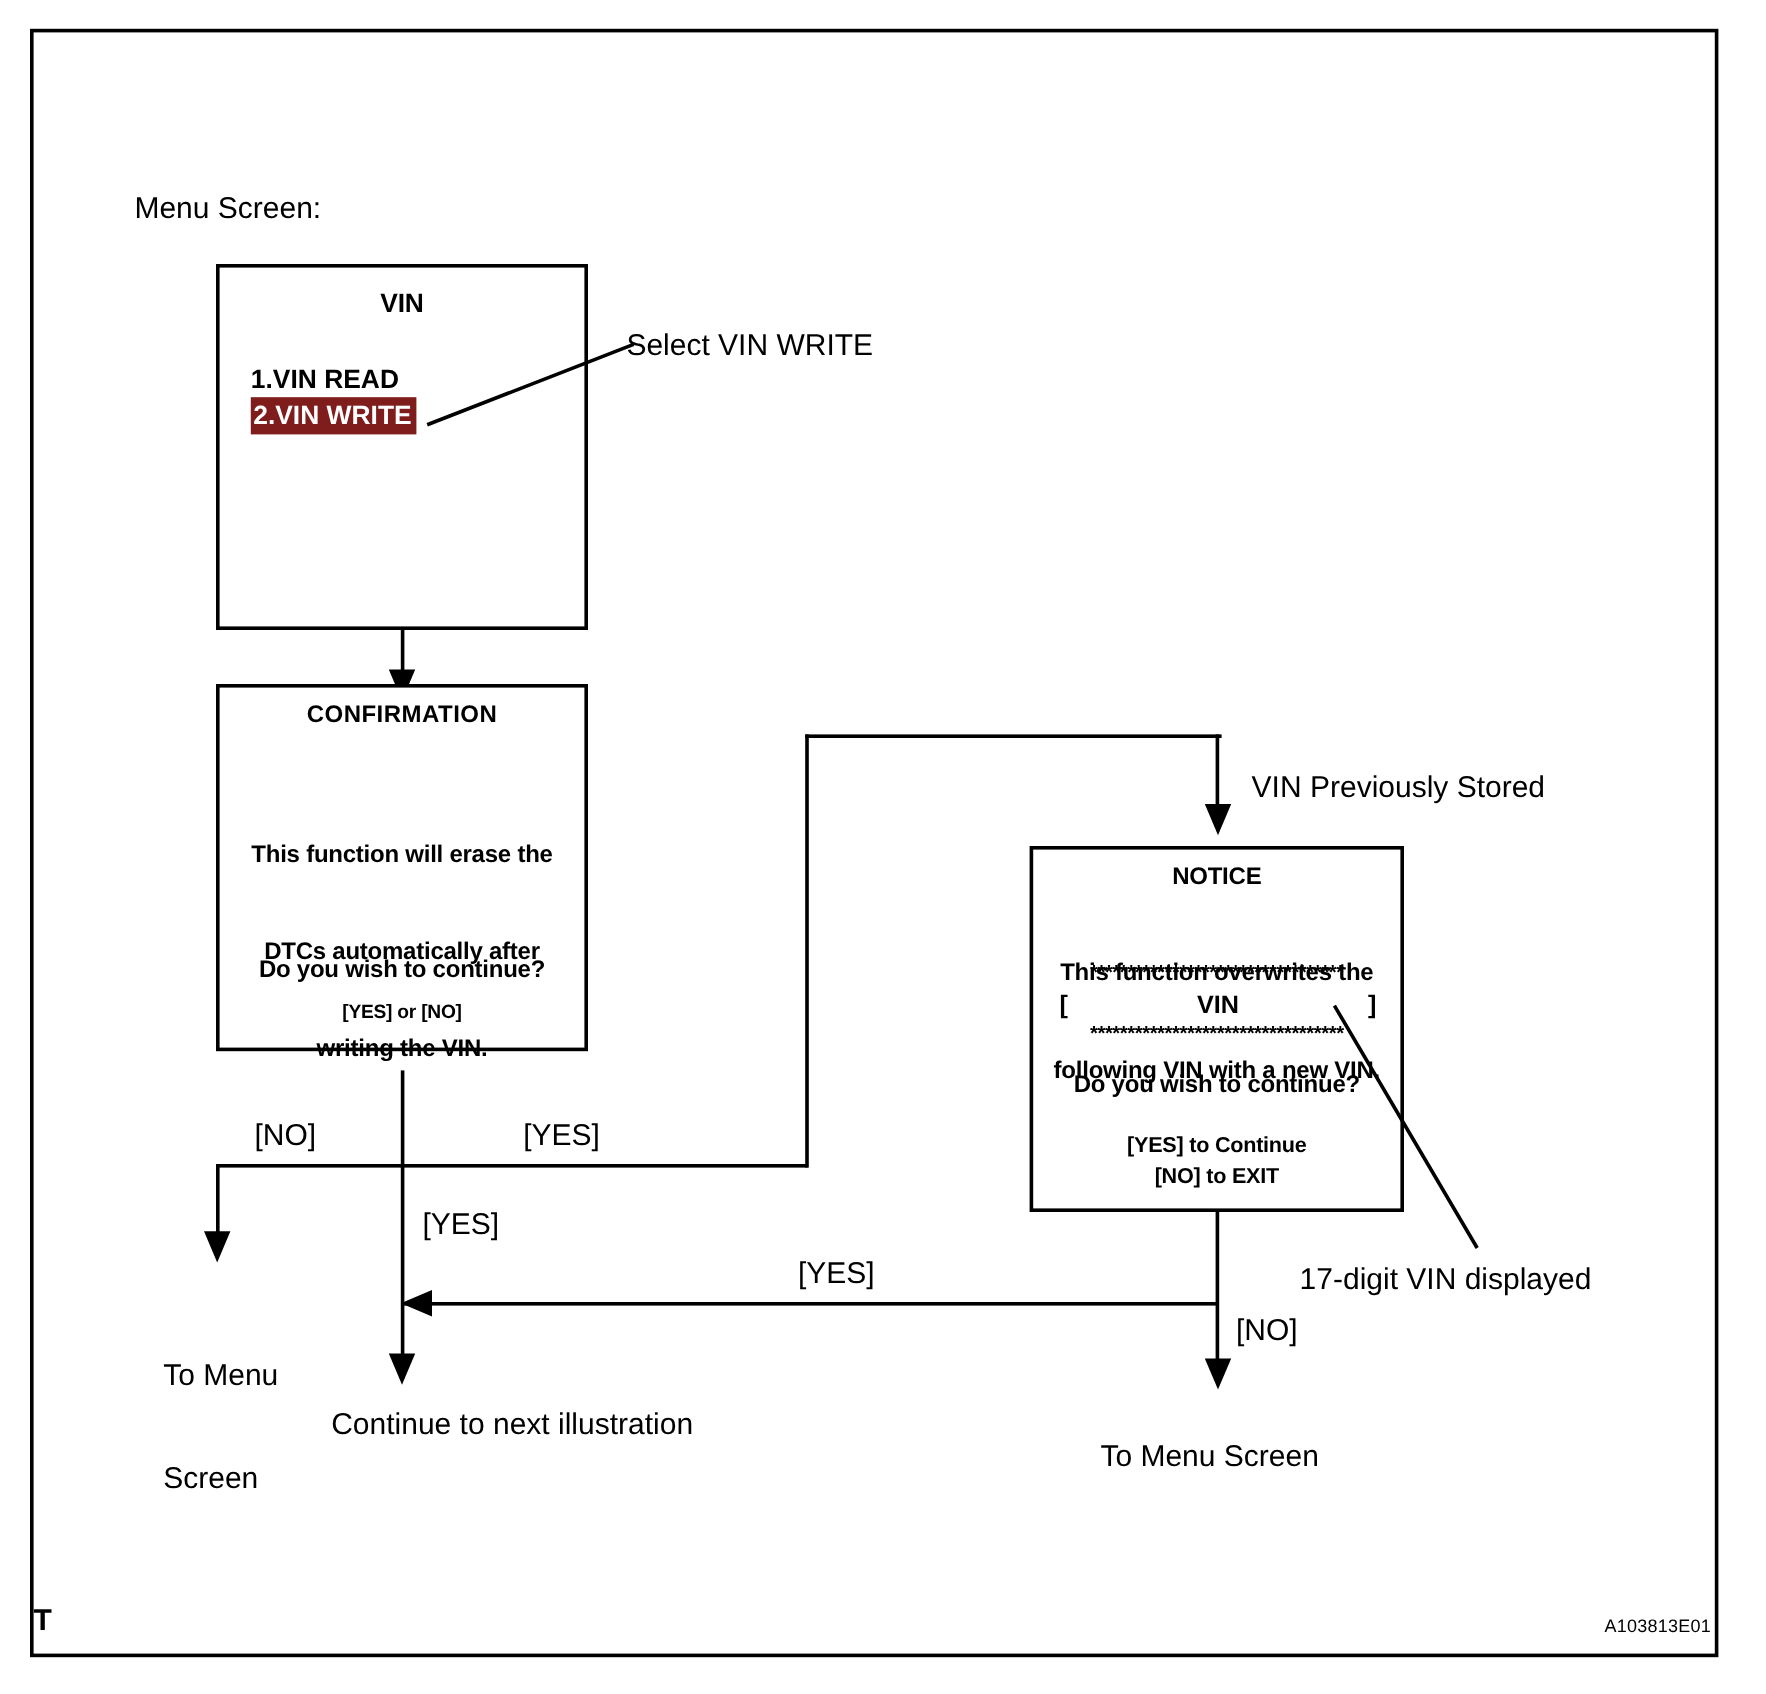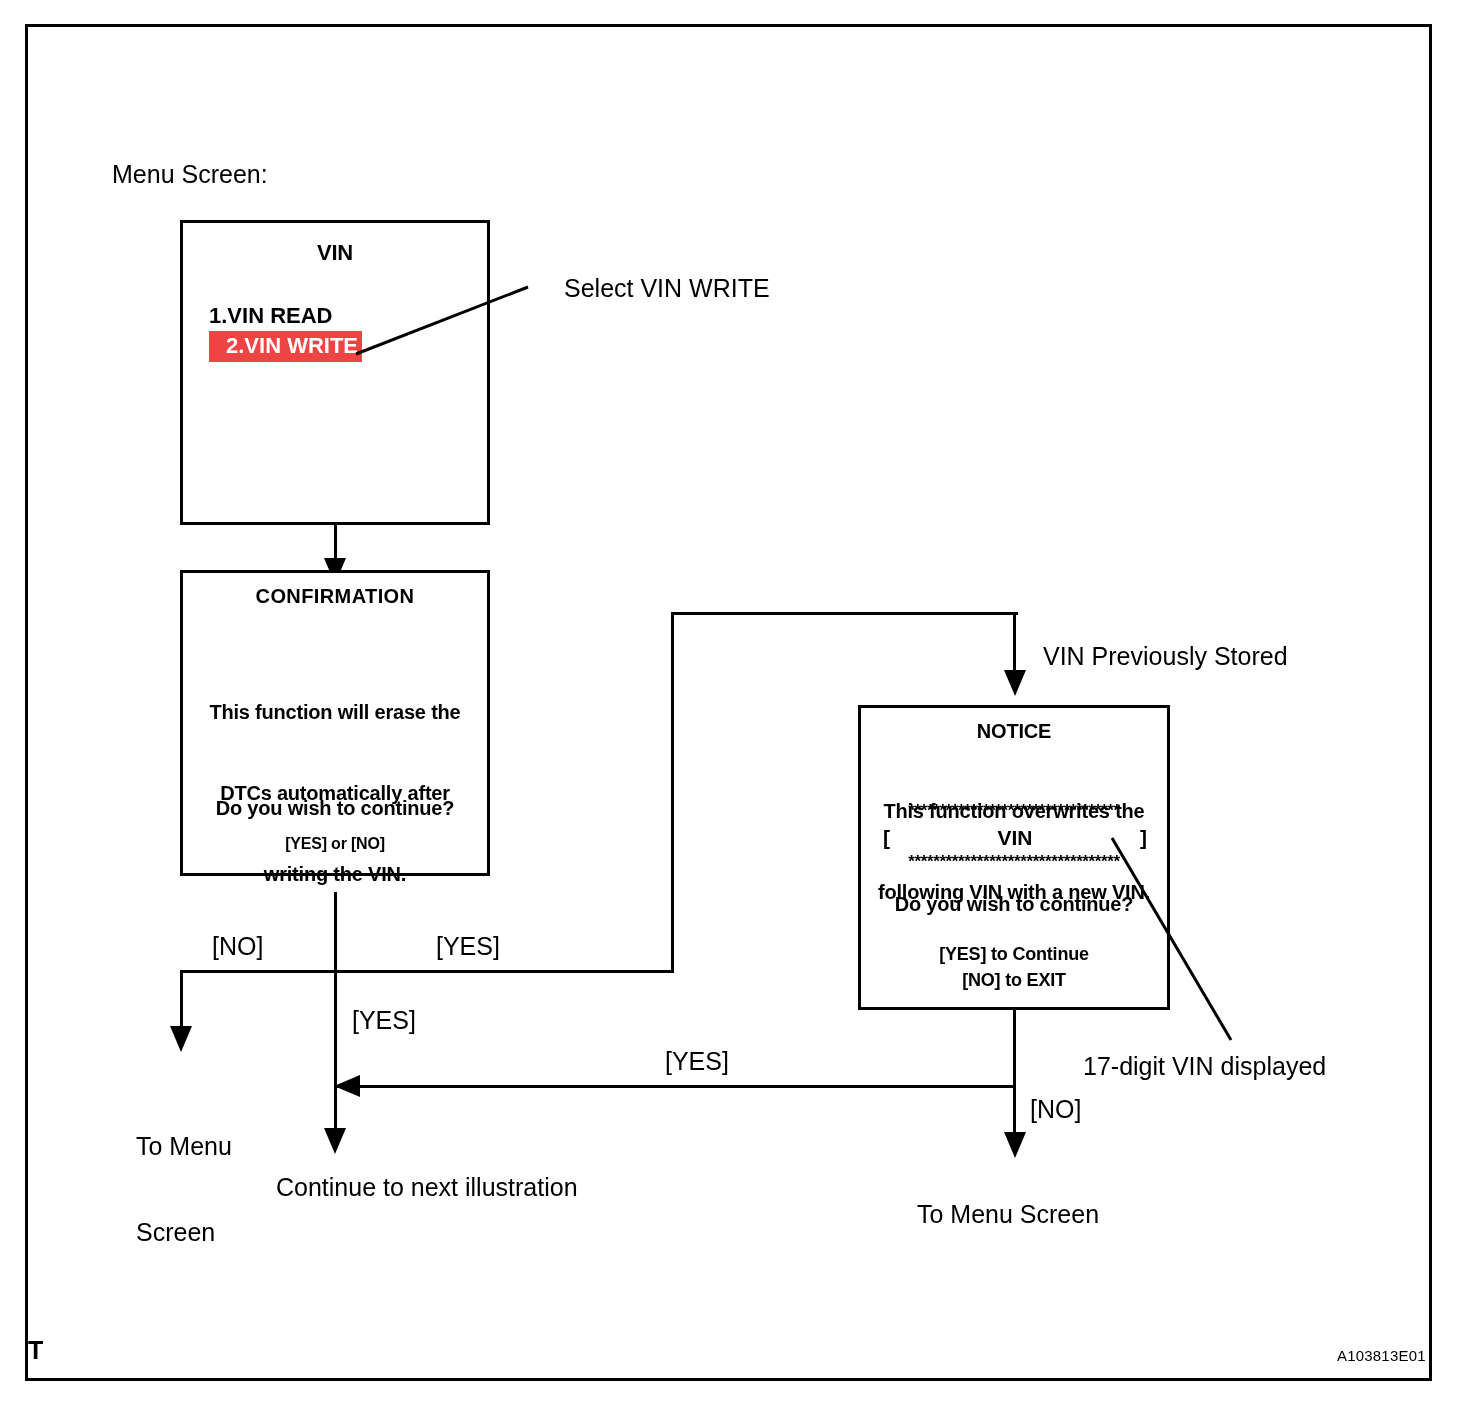--- a/index.html
+++ b/index.html
@@ -73,24 +73,24 @@
   #vin-menu-list {
     position: absolute;
     top: 78px;
     left: 26px;
     font-family: "Liberation Sans", sans-serif;
     font-weight: bold;
     font-size: 22px;
   }
   #vin-menu-list .menu-item { display: block; padding: 2px 0 2px 0; white-space: pre; }
   #vin-menu-list .menu-item.selected {
-    background: #ef4444;
+    background: #7f1d1d;
     color: #ffffff;
     display: inline-block;
-    padding: 2px 4px 3px 17px;
+    padding: 2px 4px 3px 2px;
   }
 
   
   #confirm-box { left: 180px; top: 570px; width: 310px; height: 306px; }
   #confirm-title { top: 12px; font-size: 20px; letter-spacing: 0.4px; }
   #confirm-body  { top: 72px; font-size: 20px; line-height: 1.35; }
   #confirm-question { top: 224px; font-size: 20px; }
   #confirm-answers  { top: 262px; font-size: 16px; }
 
   
@@ -171,21 +171,21 @@
     <div class="screen-text" id="vin-box-title">VIN</div>
     <div id="vin-menu-list">
       <span class="menu-item">1.VIN READ</span>
       <span class="menu-item selected">2.VIN WRITE</span>
     </div>
   </div>
 
   <svg class="leader" style="left:350px; top:275px; width:190px; height:85px;" viewBox="0 0 190 85">
     <line x1="6" y1="79" x2="178" y2="12" stroke="#000" stroke-width="3"></line>
   </svg>
-  <div class="txt annot" style="left:564px; top:274px;text-align:center;">Select VIN WRITE</div>
+  <div class="txt annot" style="left:522px; top:274px;text-align:center;">Select VIN WRITE</div>
 
   <div class="vline" style="left:334px; top:523px; height:42px;"></div>
   <div class="arrow-down" style="left:324px; top:558px;"></div>
 
   <div class="screen-box" id="confirm-box">
     <div class="screen-text" id="confirm-title">CONFIRMATION</div>
     <div class="screen-text" id="confirm-body">
       <div>This function will erase the</div>
       <div>DTCs automatically after</div>
       <div>writing the VIN.</div>

